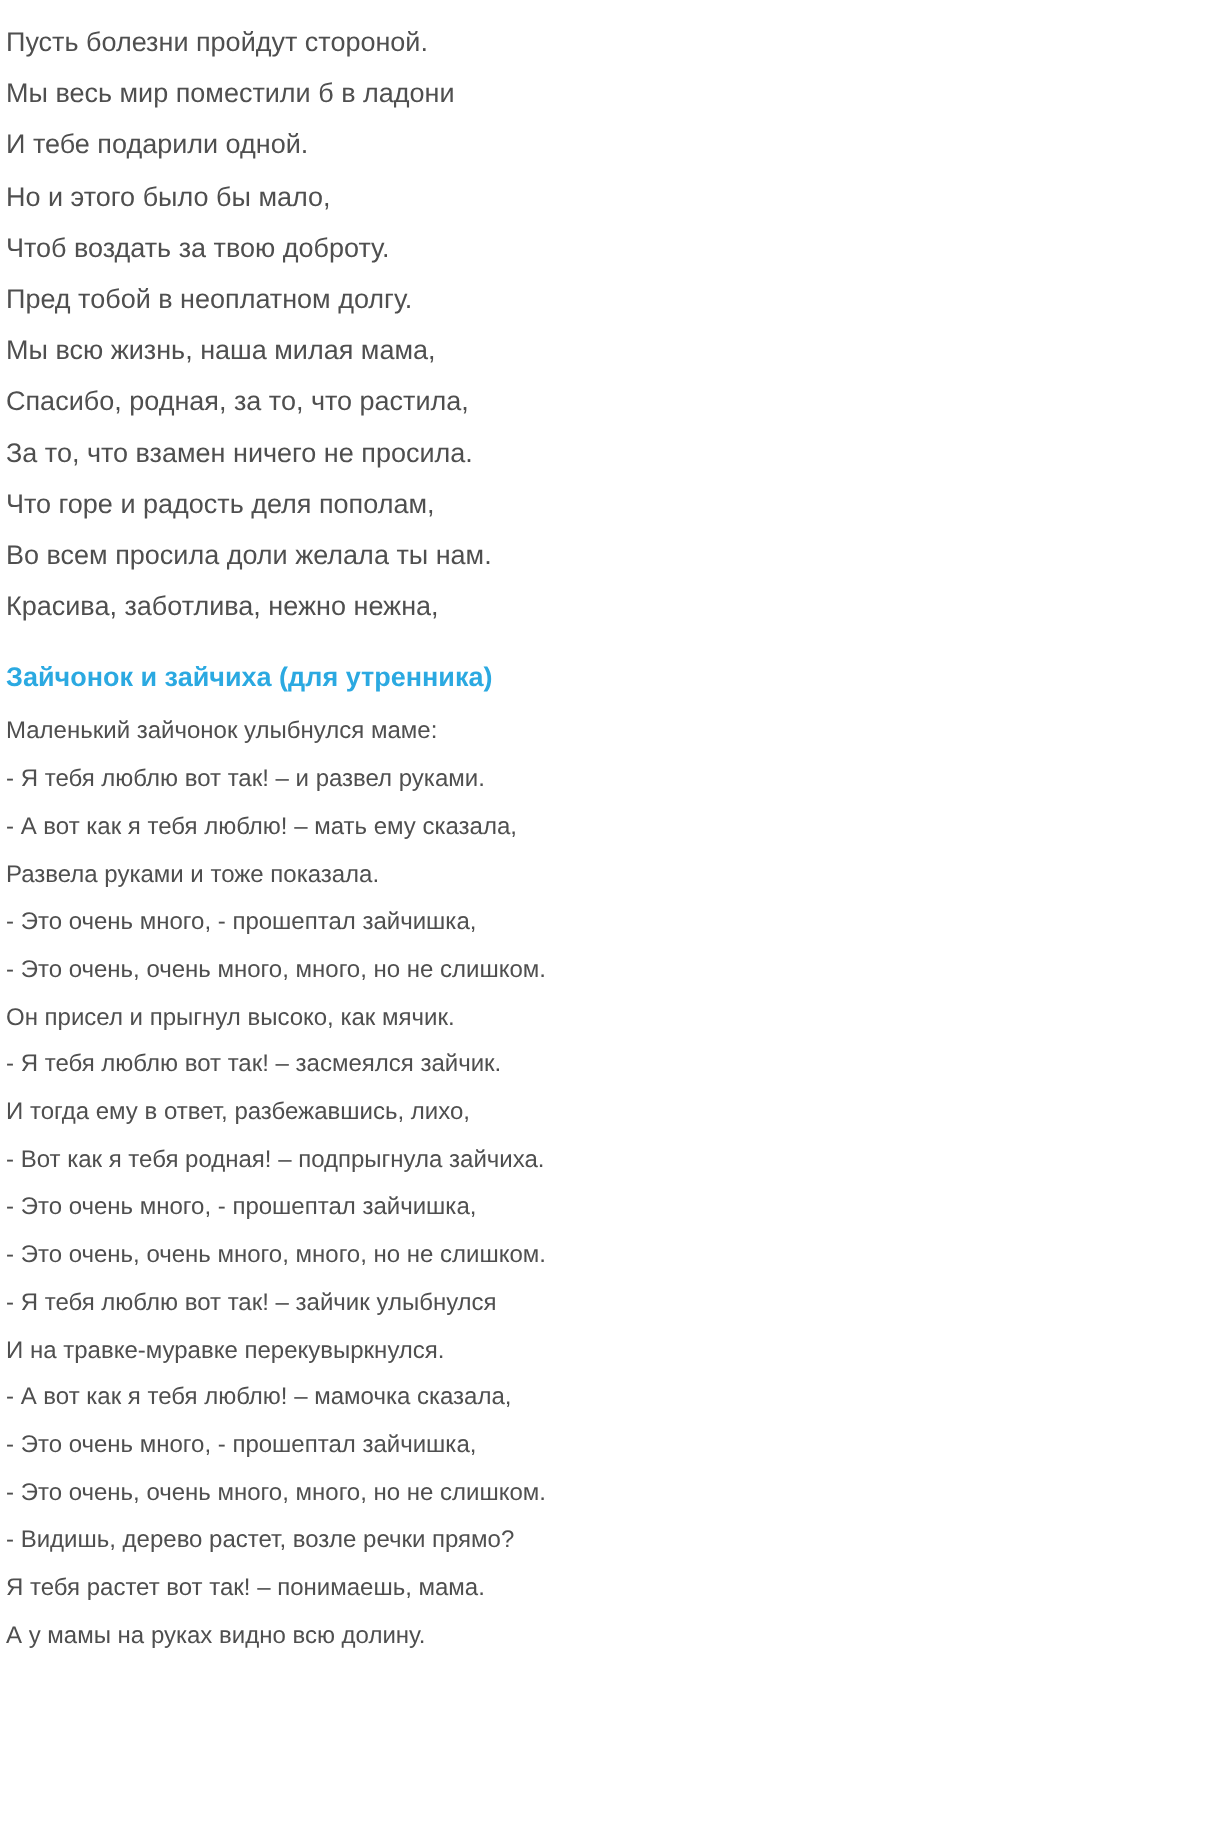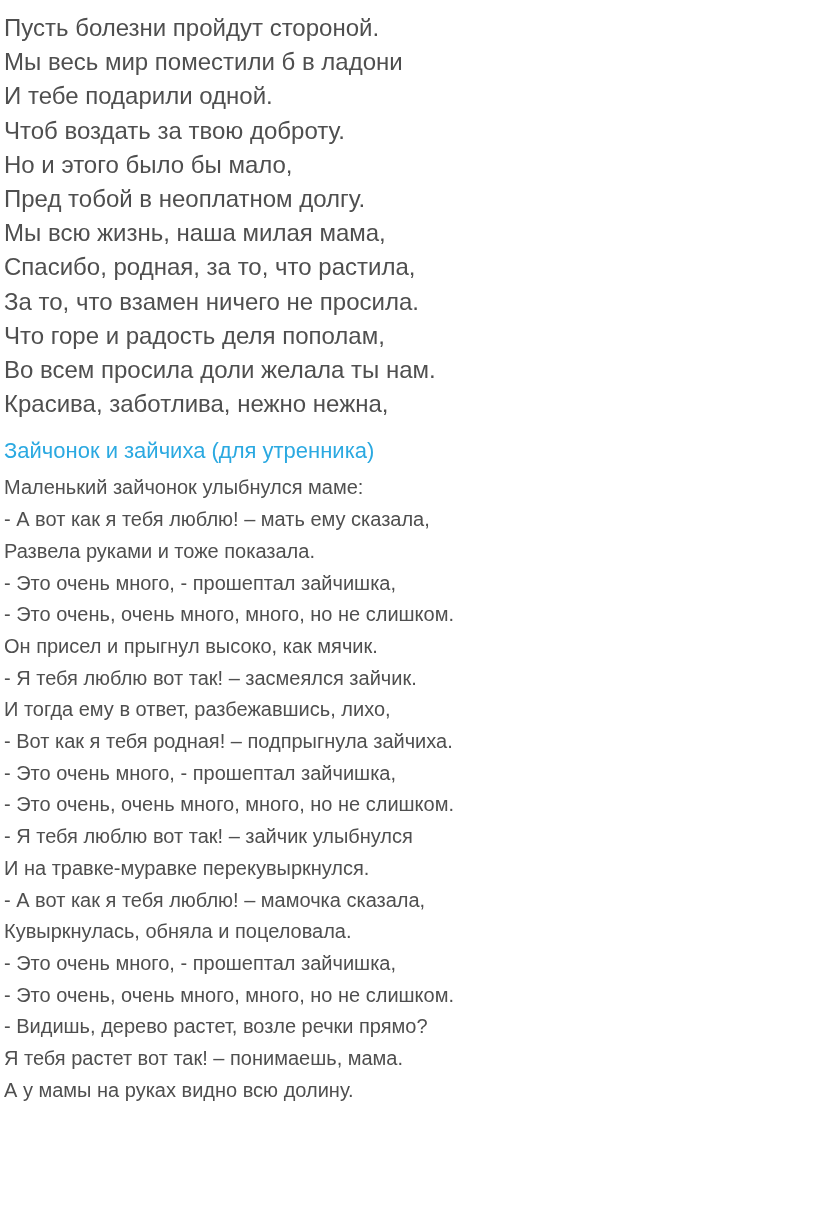--- a/index.html
+++ b/index.html
@@ -13,77 +13,77 @@
     font-family: "Liberation Sans", sans-serif;
     overflow: hidden;
   }
   .page {
     padding: 11px 10px 0 4px;
   }
   .poem {
     color: #4f4f4f;
   }
   .poem-1 {
-    font-size: 24px;
+    font-size: 18px;
     line-height: 34.2px;
   }
   .heading {
     color: #2BA9E1;
-    font-size: 22px;
+    font-size: 18px;
     line-height: 30px;
-    font-weight: normal;
+    font-weight: bold;
     margin: 15px 0 0 0;
   }
   .poem-2 {
-    font-size: 20px;
+    font-size: 16px;
     line-height: 31.7px;
     margin-top: 6px;
   }
   .line {
     white-space: pre;
   }
 </style>
 </head>
 <body>
 
 <div class="page">
 
   <div class="poem poem-1">
     <div class="line">Пусть болезни пройдут стороной.</div>
     <div class="line">Мы весь мир поместили б в ладони</div>
     <div class="line">И тебе подарили одной.</div>
+    <div class="line">Но и этого было бы мало,</div>
     <div class="line">Чтоб воздать за твою доброту.</div>
-    <div class="line">Но и этого было бы мало,</div>
     <div class="line">Пред тобой в неоплатном долгу.</div>
     <div class="line">Мы всю жизнь, наша милая мама,</div>
     <div class="line">Спасибо, родная, за то, что растила,</div>
     <div class="line">За то, что взамен ничего не просила.</div>
     <div class="line">Что горе и радость деля пополам,</div>
     <div class="line">Во всем просила доли желала ты нам.</div>
     <div class="line">Красива, заботлива, нежно нежна,</div>
   </div>
 
   <div class="heading">Зайчонок и зайчиха (для утренника)</div>
 
   <div class="poem poem-2">
     <div class="line">Маленький зайчонок улыбнулся маме:</div>
+    <div class="line">- Я тебя люблю вот так! – и развел руками.</div>
     <div class="line">- А вот как я тебя люблю! – мать ему сказала,</div>
     <div class="line">Развела руками и тоже показала.</div>
     <div class="line">- Это очень много, - прошептал зайчишка,</div>
     <div class="line">- Это очень, очень много, много, но не слишком.</div>
     <div class="line">Он присел и прыгнул высоко, как мячик.</div>
     <div class="line">- Я тебя люблю вот так! – засмеялся зайчик.</div>
     <div class="line">И тогда ему в ответ, разбежавшись, лихо,</div>
     <div class="line">- Вот как я тебя родная! – подпрыгнула зайчиха.</div>
     <div class="line">- Это очень много, - прошептал зайчишка,</div>
     <div class="line">- Это очень, очень много, много, но не слишком.</div>
     <div class="line">- Я тебя люблю вот так! – зайчик улыбнулся</div>
     <div class="line">И на травке-муравке перекувыркнулся.</div>
     <div class="line">- А вот как я тебя люблю! – мамочка сказала,</div>
-    <div class="line">Кувыркнулась, обняла и поцеловала.</div>
     <div class="line">- Это очень много, - прошептал зайчишка,</div>
     <div class="line">- Это очень, очень много, много, но не слишком.</div>
     <div class="line">- Видишь, дерево растет, возле речки прямо?</div>
     <div class="line">Я тебя растет вот так! – понимаешь, мама.</div>
     <div class="line">А у мамы на руках видно всю долину.</div>
   </div>
 
 </div>
 
 </body></html>

